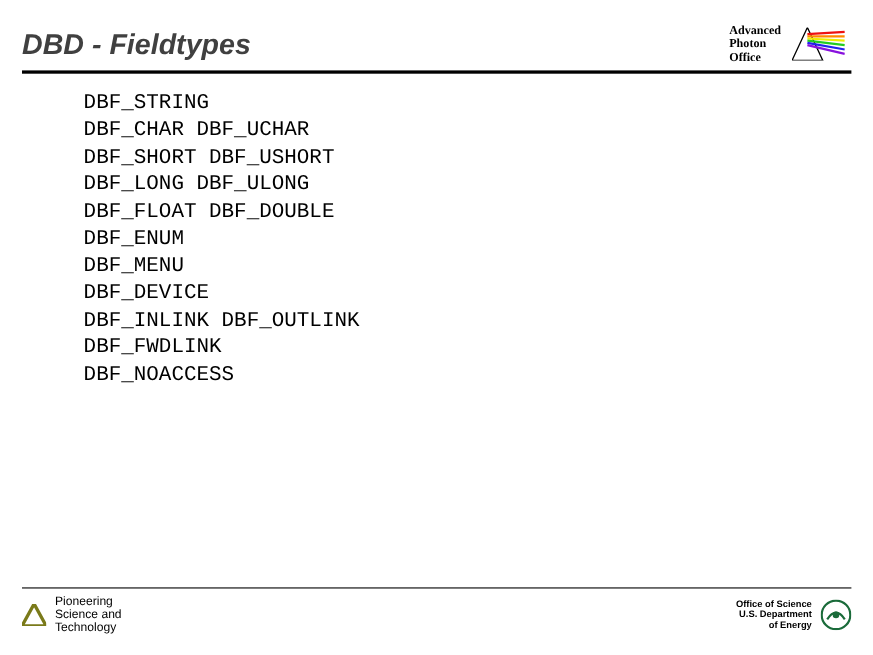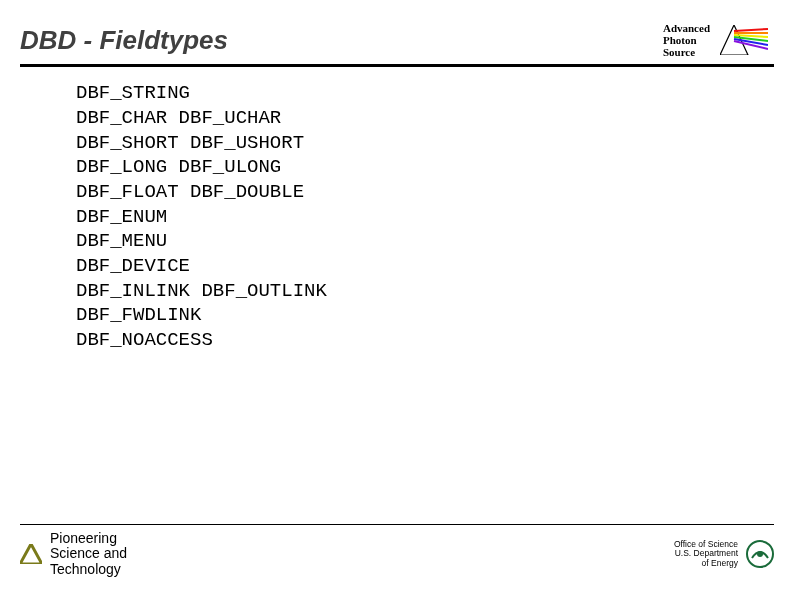--- a/index.html
+++ b/index.html
@@ -14,36 +14,36 @@
   .bullet-row { display: flex; align-items: center; gap: 8px; margin-bottom: 6px; }
   .diamond { width: 12px; height: 12px; background: #1a1a7a; transform: rotate(45deg); flex: 0 0 12px; margin-right: 2px; }
   .bullet-text { font-family: "Courier New", monospace; font-size: 19px; color: #000; }
   .code-list { padding-left: 46px; }
   .code-line { font-family: "Courier New", monospace; font-size: 19px; line-height: 1.3; color: #000; white-space: pre; }
   .footer { position: absolute; left: 20px; right: 20px; bottom: 18px; }
   .rule-bottom { border-top: 1px solid #000; margin-bottom: 6px; }
   .footer-row { display: flex; align-items: center; justify-content: space-between; }
   .footer-left { display: flex; align-items: center; gap: 8px; }
   .tri-icon { width: 22px; height: 20px; position: relative; }
-  .footer-left-text { font-size: 14px; line-height: 1.1; color: #000; }
+  .footer-left-text { font-size: 11px; line-height: 1.1; color: #000; }
   .footer-right { display: flex; align-items: center; gap: 8px; }
-  .footer-right-text { font-size: 8.5px; line-height: 1.1; color: #000; text-align: right; }
+  .footer-right-text { font-size: 8.5px; line-height: 1.1; color: #000; text-align: right; font-weight: bold; }
   .doe-icon { width: 28px; height: 28px; }
 </style>
 </head>
 <body>
 <div class="slide">
 
   <div class="title-row">
     <div class="title">DBD - Fieldtypes</div>
     <div class="logo-tr">
       <div class="logo-tr-text">
         <div>Advanced</div>
         <div>Photon</div>
-        <div>Source</div>
+        <div>Office</div>
       </div>
       <svg width="48" height="30" viewBox="0 0 48 30">
         <polygon points="0,30 14,0 28,30" fill="#fff" stroke="#000" stroke-width="1.2"></polygon>
         <path d="M14 6 L48 4" stroke="#e11" stroke-width="2"></path>
         <path d="M14 8 L48 8" stroke="#f80" stroke-width="2"></path>
         <path d="M14 10 L48 12" stroke="#ee0" stroke-width="2"></path>
         <path d="M14 12 L48 16" stroke="#2c2" stroke-width="2"></path>
         <path d="M14 14 L48 20" stroke="#22e" stroke-width="2"></path>
         <path d="M14 16 L48 24" stroke="#81d" stroke-width="2"></path>
       </svg>

